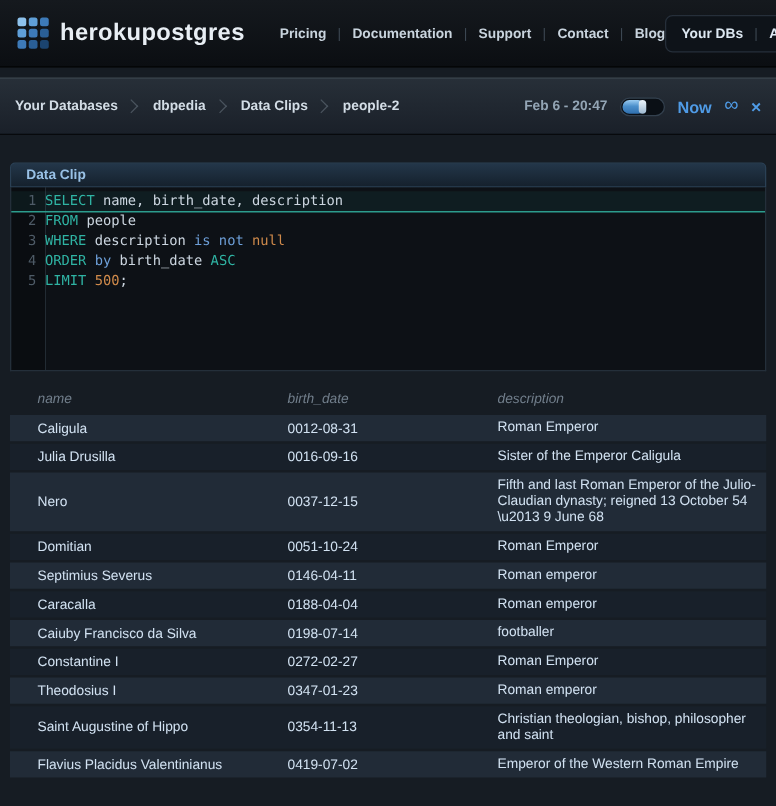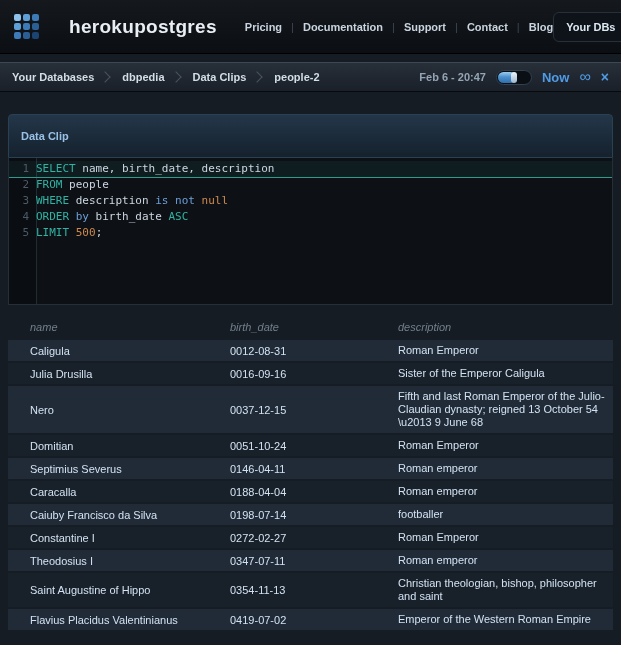--- a/index.html
+++ b/index.html
@@ -8,49 +8,49 @@
 
   
   .topbar { height:54px; background:linear-gradient(#15191e,#0b0e12); border-bottom:1px solid #000;
             display:flex; align-items:center; padding:0 14px; }
   .logo { display:flex; align-items:center; cursor:pointer; }
   .logo-grid { width:25px; height:25px; display:grid; grid-template-columns:repeat(3,1fr); gap:2px; margin-right:9px; }
   .logo-grid i { border-radius:2px; display:block; }
   .lg1{background:#8ec2ec}.lg2{background:#5f9fd8}.lg3{background:#3d7ab8}
   .lg4{background:#5f9fd8}.lg5{background:#3d7ab8}.lg6{background:#2a5f96}
   .lg7{background:#3d7ab8}.lg8{background:#2a5f96}.lg9{background:#1b4470}
-  .logo-text { font-size:19px; font-weight:700; color:#e8eef4; letter-spacing:.3px;margin-left:21px; }
+  .logo-text { font-size:19px; font-weight:700; color:#e8eef4; letter-spacing:.3px; }
   .main-nav { display:flex; align-items:center; gap:9px; margin-left:28px; font-size:11px; font-weight:700; color:#c9d4de; }
   .main-nav .sep, .user-nav .sep { color:#3c4752; font-weight:400; }
   .nav-item { cursor:pointer; white-space:nowrap; }
   .user-nav { margin-left:auto; display:flex; align-items:center; gap:9px; font-size:11px; font-weight:700;
               color:#dde8f2; background:#0e1319; border:1px solid #262f3a; border-radius:6px; padding:8px 12px; }
 
   
-  .crumb-bar { height:30px; margin-top:8px; background:linear-gradient(#272f38,#1a2029);
+  .crumb-bar { height:46px; margin-top:8px; background:linear-gradient(#272f38,#1a2029);
                border-top:1px solid #3e4851; border-bottom:1px solid #07090c;
                display:flex; padding:0 12px; }
   .crumbs { display:flex; align-items:center; font-size:11px; font-weight:700; color:#d3dde6; }
   .crumb { cursor:pointer; white-space:nowrap; }
   .crumb-sep { width:8px; height:8px; border-top:1px solid #4a545e; border-right:1px solid #4a545e;
                transform:rotate(45deg); margin:0 13px 0 7px; flex:none; }
   .crumb-right { margin-left:auto; display:flex; align-items:center; gap:10px; }
   .timestamp { font-size:11px; font-weight:700; color:#93a5b5; }
   .toggle { width:36px; height:15px; border-radius:9px; background:#0a0f15; border:1px solid #33404e; position:relative; cursor:pointer; }
   .toggle-on { position:absolute; left:1px; top:1px; width:18px; height:11px; border-radius:7px;
                background:linear-gradient(#9ccdf2,#4c90cc 45%,#2f6fae); }
   .toggle-knob { position:absolute; left:14px; top:1px; width:6px; height:11px; border-radius:3px;
                  background:linear-gradient(#eef6fc,#9cb8d0); }
   .now { font-size:13px; font-weight:700; color:#4f9be6; cursor:pointer; }
   .icon-permalink { font-size:16px; color:#4f9be6; line-height:1; cursor:pointer; }
   .icon-close { font-size:14px; font-weight:700; color:#4f9be6; line-height:1; cursor:pointer; }
 
   
   .panel { margin:22px 8px 0; }
-  .panel-header { height:44px; display:flex; align-items:center; padding:0 12px;
+  .panel-header { height:20px; display:flex; align-items:center; padding:0 12px;
                   background:linear-gradient(#233649,#15212d); border:1px solid #2a4055; border-radius:4px 4px 0 0; }
   .panel-title { font-size:11px; font-weight:700; color:#99c1e6; }
 
   
   .editor { height:147px; border:1px solid #242f3a; border-top:none;
             background:linear-gradient(90deg,#0a0d11 0,#0a0d11 27px,#222b33 27px,#222b33 28px,#0d1116 28px);
             font-family:"DejaVu Sans Mono",monospace; font-size:11px; line-height:16px; padding-top:3px; cursor:text; }
   .line { display:flex; }
   .line.active { background:rgba(47,179,163,.08); box-shadow:0 1px 0 #2c9d8d; }
   .ln { width:27px; flex:none; text-align:right; padding-right:7px; color:#4e5b67; }
@@ -209,21 +209,21 @@
           <span class="cell date">0198-07-14</span>
           <span class="cell desc">footballer</span>
         </div>
         <div class="row odd">
           <span class="cell name">Constantine I</span>
           <span class="cell date">0272-02-27</span>
           <span class="cell desc">Roman Emperor</span>
         </div>
         <div class="row even">
           <span class="cell name">Theodosius I</span>
-          <span class="cell date">0347-07-11</span>
+          <span class="cell date">0347-01-23</span>
           <span class="cell desc">Roman emperor</span>
         </div>
         <div class="row odd">
           <span class="cell name">Saint Augustine of Hippo</span>
           <span class="cell date">0354-11-13</span>
           <span class="cell desc">Christian theologian, bishop, philosopher and saint</span>
         </div>
         <div class="row even">
           <span class="cell name">Flavius Placidus Valentinianus</span>
           <span class="cell date">0419-07-02</span>

